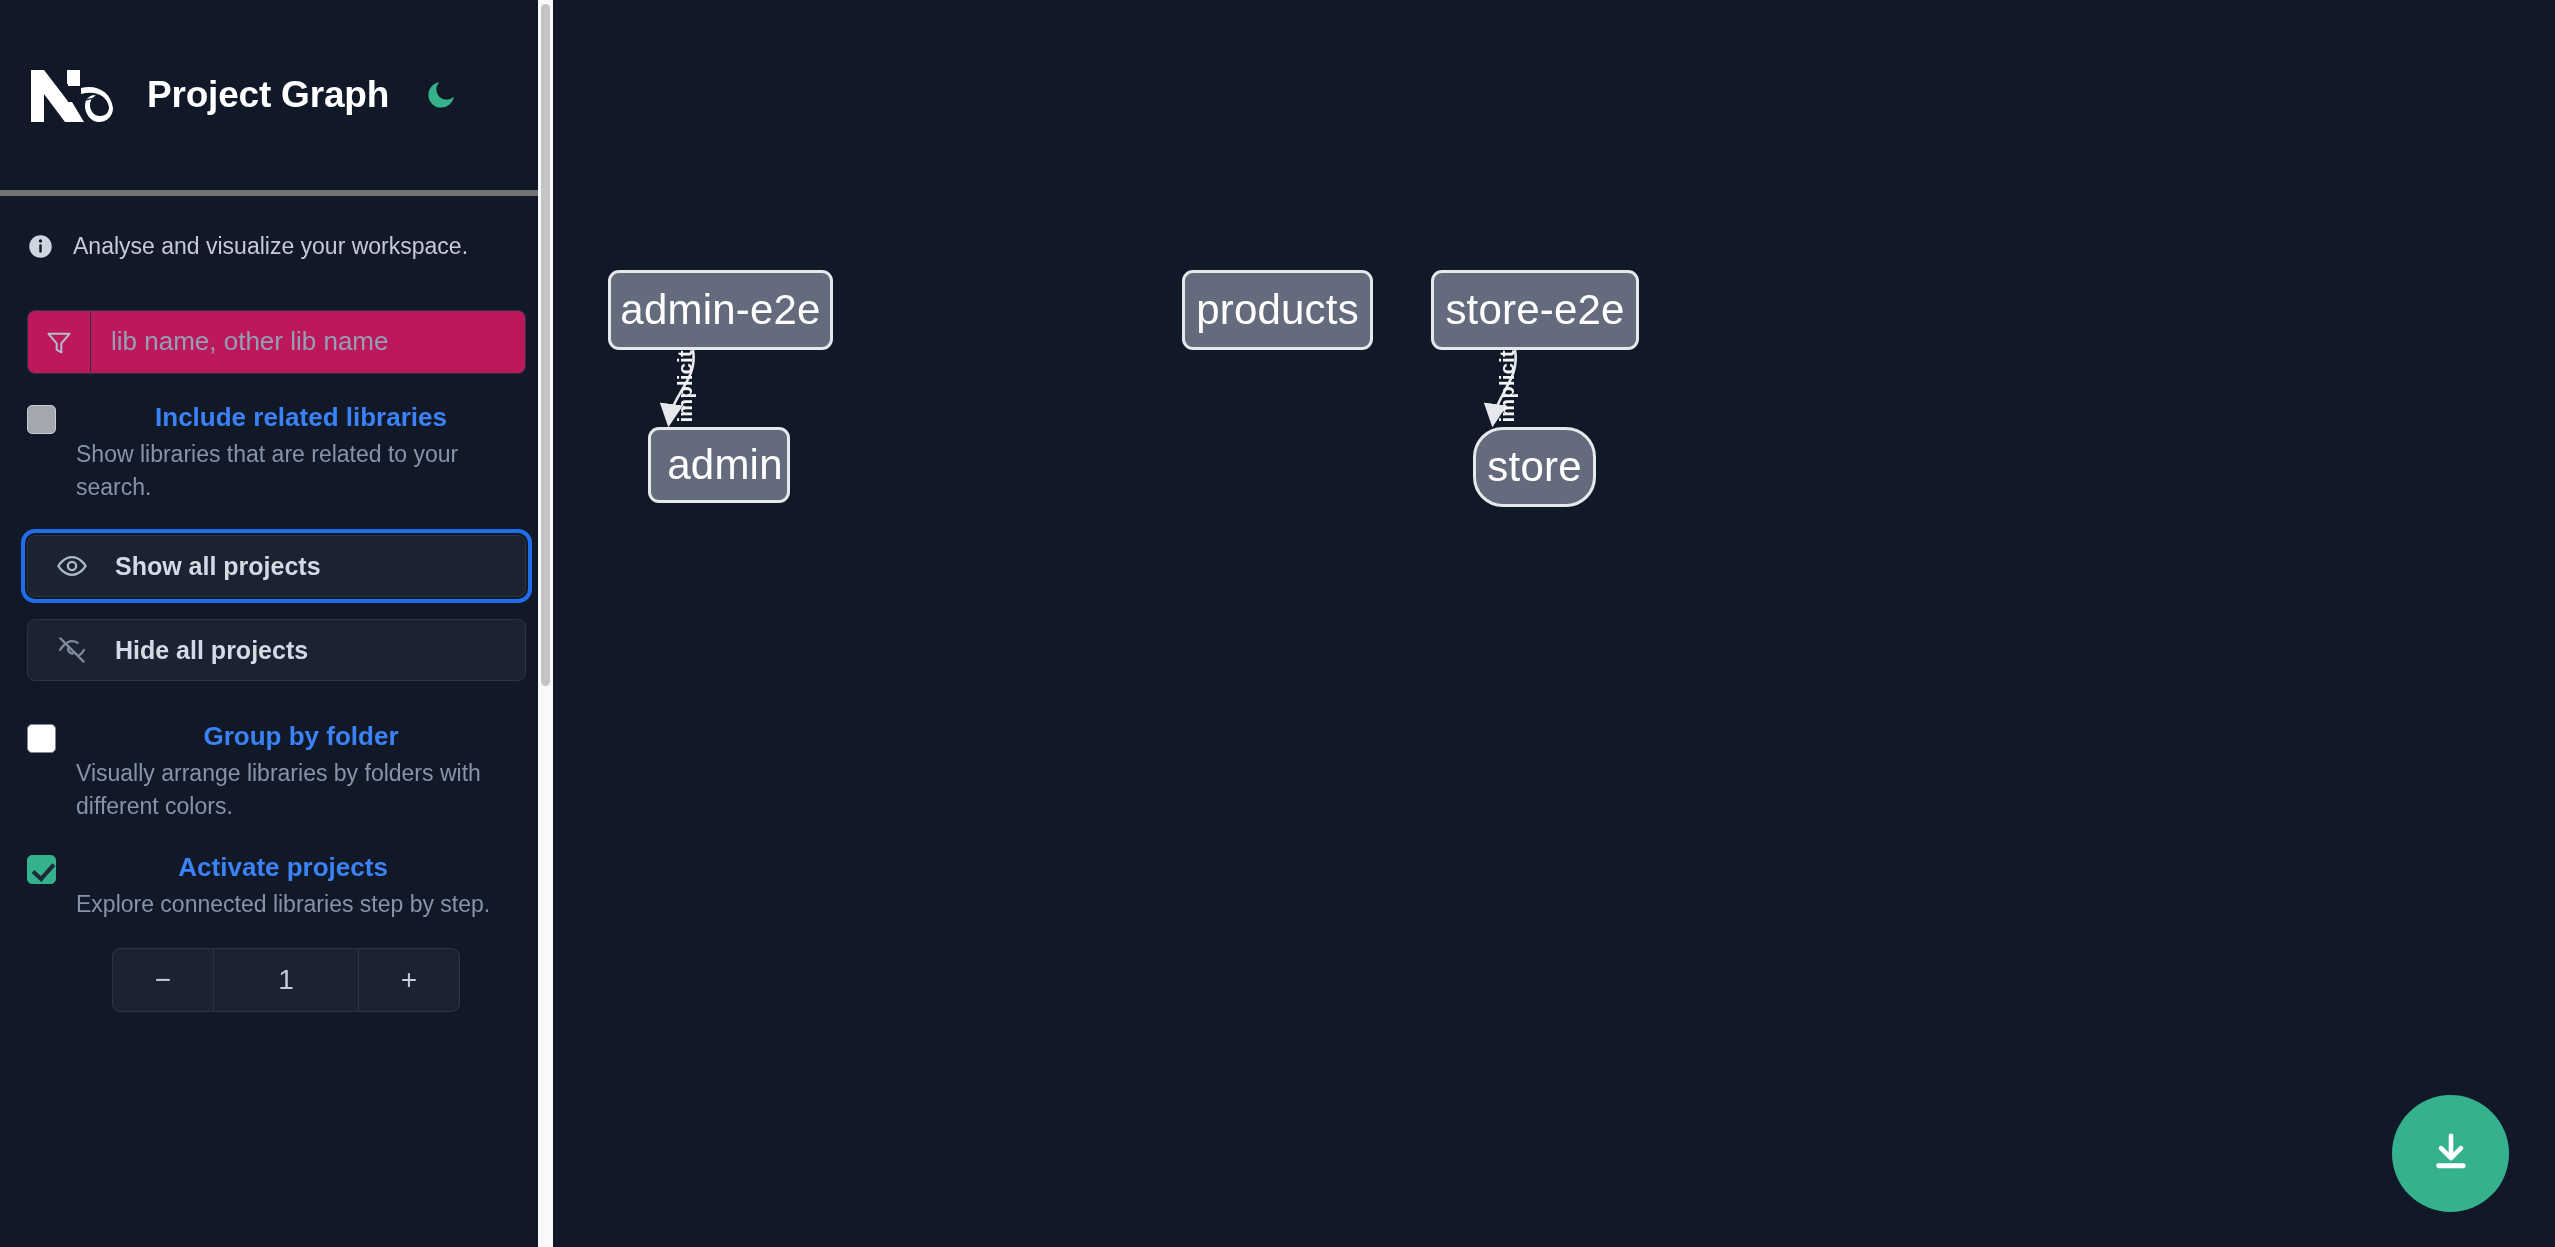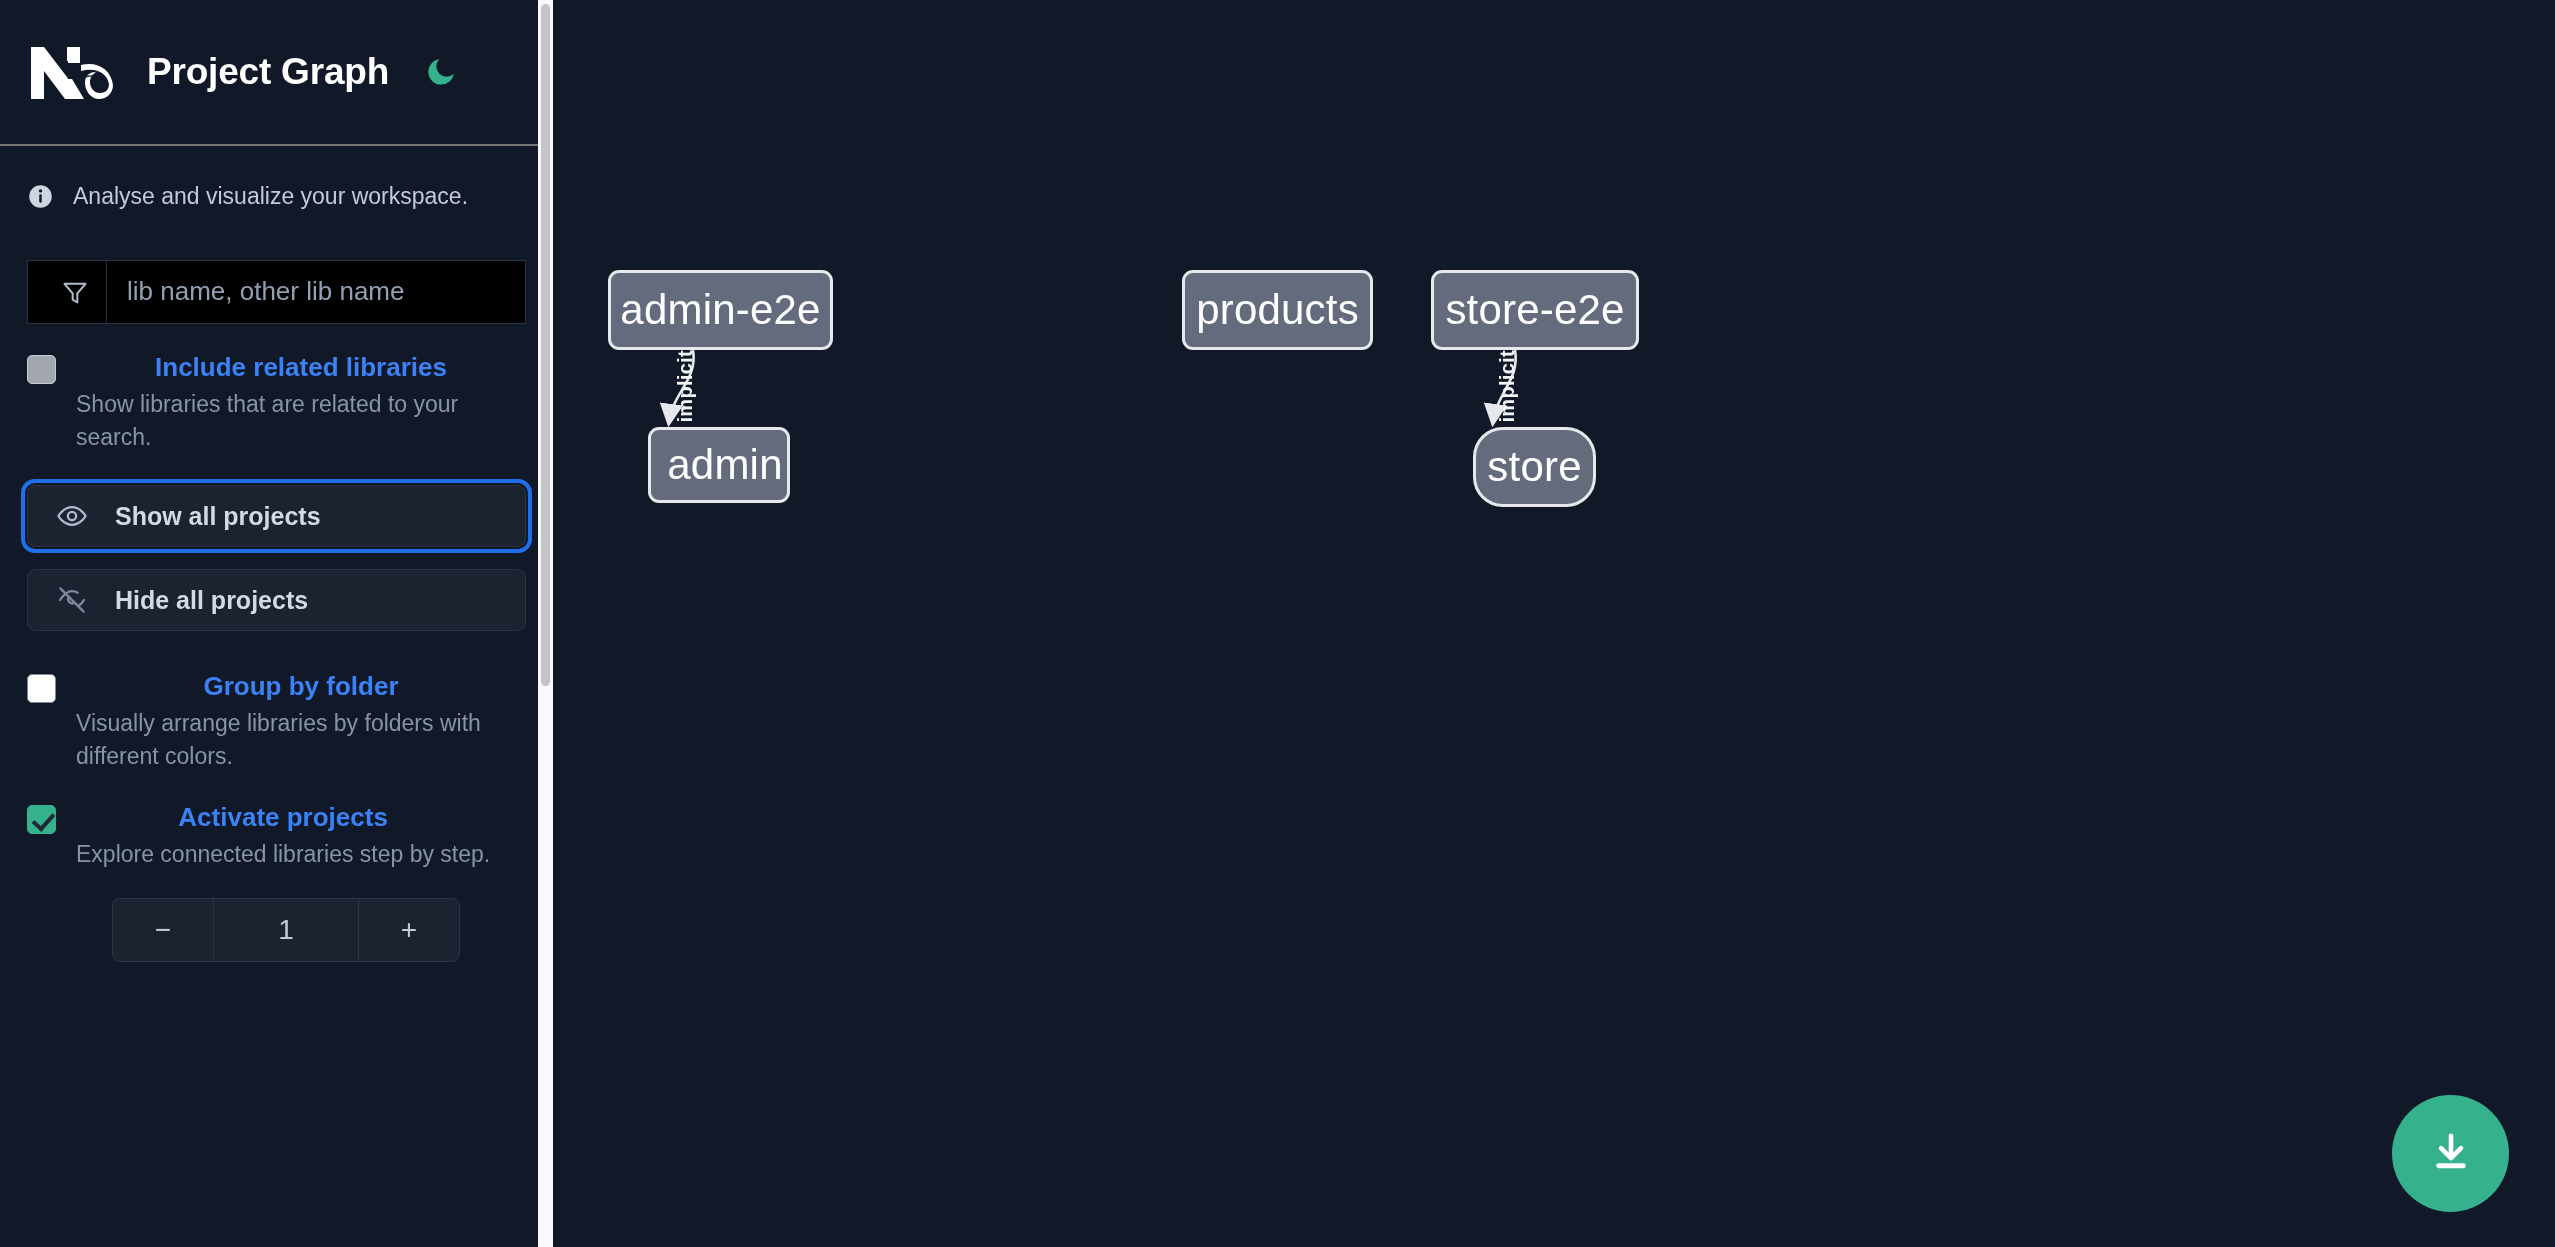--- a/index.html
+++ b/index.html
@@ -14,24 +14,24 @@
 
   
   .sidebar {
     position:relative;
     width:553px; height:1247px;
     background:#111827;
     flex:0 0 553px;
     overflow:hidden;
   }
   .sidebar-header {
-    height:146px;
+    height:196px;
     display:flex; align-items:center;
     padding-left:27px;
-    border-bottom:2px solid #737373;
+    border-bottom:6px solid #737373;
   }
   .nx-logo { width:92px; height:62px; flex:0 0 92px; }
   .app-title {
     font-size:37px; font-weight:700; color:#ffffff;
     margin-left:28px; letter-spacing:-0.2px; white-space:nowrap;
   }
   .theme-toggle {
     margin-left:29px; width:46px; height:46px;
     display:flex; align-items:center; justify-content:center;
     cursor:pointer;
@@ -43,26 +43,25 @@
   }
   .info-icon { flex:0 0 27px; width:27px; height:27px; }
   .info-text {
     margin-left:19px; font-size:23px; color:#c3cbd9; line-height:1.3;
   }
 
   .search-wrap { padding:48px 27px 0 27px; }
   .search-box {
     position:relative;
     height:64px;
-    background:#000000;
+    background:#be185d;
     border:1px solid #2a3344;
-    border-radius:0;
+    border-radius:8px;
     display:flex; align-items:center;
     overflow:hidden;
-    padding-left:16px;
   }
   .search-icon-cell {
     width:63px; height:100%;
     display:flex; align-items:center; justify-content:center;
     border-right:1px solid #2a3344;
     flex:0 0 63px;
   }
   .search-input {
     flex:1; height:100%;
     background:transparent; border:none; outline:none;

